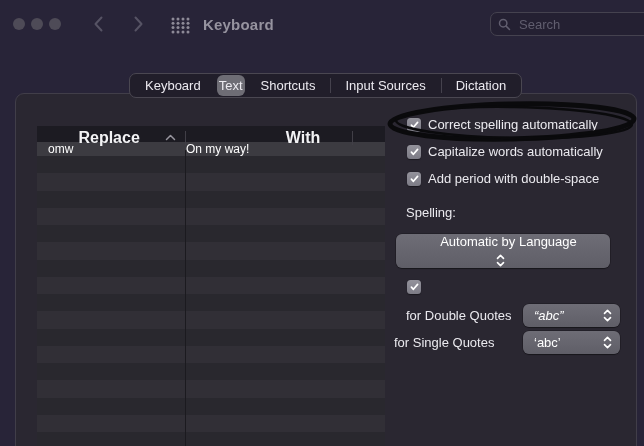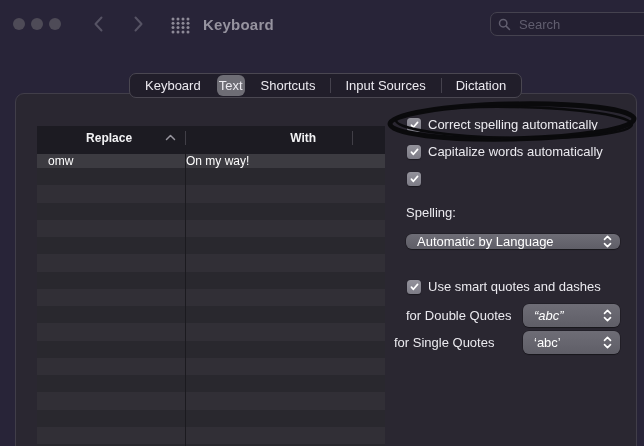--- a/index.html
+++ b/index.html
@@ -26,21 +26,21 @@
     background:#2a2731;border:1px solid #413e49;border-radius:9px;}
   
   .tabbar{position:absolute;left:129px;top:73px;height:23px;display:flex;align-items:stretch;
     background:#211e2a;border:1px solid #4a4751;border-radius:7px;z-index:5;}
   .tab{padding:0 15px;display:flex;align-items:center;font-size:13px;color:#eceaf0;position:relative;white-space:nowrap;}
   .tab.selected{background:#6e6d75;border-radius:6px;margin:1px;padding:0 2px;}
   .tab:not(.selected)+.tab:not(.selected)::before{
     content:'';position:absolute;left:0;top:4px;bottom:4px;width:1px;background:#45424d;}
   
   .table{position:absolute;left:21px;top:32px;width:348px;height:320px;background:#29282e;overflow:hidden;}
-  .thead{height:28px;background:#1c1b22;display:flex;position:relative;font-size:12px;font-weight:700;color:#f2f2f4;}
+  .thead{height:16px;background:#1c1b22;display:flex;position:relative;font-size:16px;font-weight:700;color:#f2f2f4;}
   .th{line-height:24px;text-align:center;}
   .th-replace{width:148px;}
   .th-with{width:168px;padding-left:40px;}
   .th-pad{flex:1;}
   .tick{position:absolute;top:5px;height:14px;width:1px;background:#413f47;}
   .tick1{left:148px}.tick2{left:315px}
   .sort-caret{position:absolute;left:128px;top:8px;}
   .col-sep{position:absolute;left:148px;top:24px;bottom:0;width:1px;background:#1b1a1f;z-index:2;}
   .row-sel{height:14px;background:#3c3b41;display:flex;align-items:center;font-size:12px;color:#fdfdfd;}
   .cell-replace{width:148px;box-sizing:border-box;padding-left:11px;}
@@ -53,21 +53,21 @@
   .cb1{left:391px;top:23px}.cb2{left:391px;top:50px}.cb3{left:391px;top:77px}.cb4{left:391px;top:185px}
   .checkbox{width:14px;height:14px;border-radius:3.5px;background:linear-gradient(#93929b,#7d7c86);
     display:flex;align-items:center;justify-content:center;flex:0 0 auto;box-shadow:0 .5px 1px rgba(0,0,0,.4);}
   .olabel{font-size:13px;color:#ebeaef;white-space:nowrap;}
   .spelling-label{position:absolute;left:390px;top:111px;}
   .popup{position:absolute;box-sizing:border-box;display:flex;align-items:center;
     background:linear-gradient(#6e6d76,#5f5e67);border-radius:6px;color:#fff;font-size:13px;
     box-shadow:0 0 0 .5px rgba(0,0,0,.35), 0 1px 1px rgba(0,0,0,.3);}
   .popup .val{flex:1;padding-left:11px;white-space:nowrap;overflow:hidden;}
   .popup .stepper{width:15px;height:15px;margin-right:5px;display:flex;align-items:center;justify-content:center;flex:0 0 auto;}
-  .pu-spelling{left:390px;top:140px;width:214px;height:15px;}
+  .pu-spelling{left:380px;top:140px;width:214px;height:34px;flex-direction:column;}
   .pu-double{left:507px;top:210px;width:97px;height:23px;font-style:italic;}
   .pu-single{left:507px;top:237px;width:97px;height:23px;}
   .dq-label{position:absolute;left:390px;top:214px;}
   .sq-label{position:absolute;left:378px;top:241px;}
   
   .annotation{position:absolute;left:0;top:0;z-index:20;pointer-events:none;}
 </style>
 </head>
 <body>
 
@@ -179,40 +179,40 @@
         </svg>
       </span>
       <span class="olabel">Capitalize words automatically</span>
     </div>
     <div class="checkrow cb3">
       <span class="checkbox">
         <svg width="9" height="8" viewBox="0 0 9 8">
           <path d="M1.4 4.2 L3.4 6.3 L7.6 1.4" fill="none" stroke="#ffffff" stroke-width="1.7" stroke-linecap="round" stroke-linejoin="round"></path>
         </svg>
       </span>
+      <span class="olabel">Add period with double-space</span>
     </div>
 
     <span class="olabel spelling-label">Spelling:</span>
     <div class="popup pu-spelling">
       <span class="val">Automatic by Language</span>
       <span class="stepper">
         <svg width="9" height="13" viewBox="0 0 9 13">
           <path d="M1.5 4.4 L4.5 1.4 L7.5 4.4" fill="none" stroke="#ffffff" stroke-width="1.6" stroke-linecap="round" stroke-linejoin="round"></path>
           <path d="M1.5 8.6 L4.5 11.6 L7.5 8.6" fill="none" stroke="#ffffff" stroke-width="1.6" stroke-linecap="round" stroke-linejoin="round"></path>
         </svg>
       </span>
     </div>
 
     <div class="checkrow cb4">
       <span class="checkbox">
         <svg width="9" height="8" viewBox="0 0 9 8">
           <path d="M1.4 4.2 L3.4 6.3 L7.6 1.4" fill="none" stroke="#ffffff" stroke-width="1.7" stroke-linecap="round" stroke-linejoin="round"></path>
         </svg>
       </span>
-      <span class="olabel">Use smart quotes and dashes</span>
     </div>
 
     <span class="olabel dq-label">for Double Quotes</span>
     <div class="popup pu-double">
       <span class="val">“abc”</span>
       <span class="stepper">
         <svg width="9" height="13" viewBox="0 0 9 13">
           <path d="M1.5 4.4 L4.5 1.4 L7.5 4.4" fill="none" stroke="#ffffff" stroke-width="1.6" stroke-linecap="round" stroke-linejoin="round"></path>
           <path d="M1.5 8.6 L4.5 11.6 L7.5 8.6" fill="none" stroke="#ffffff" stroke-width="1.6" stroke-linecap="round" stroke-linejoin="round"></path>
         </svg>

